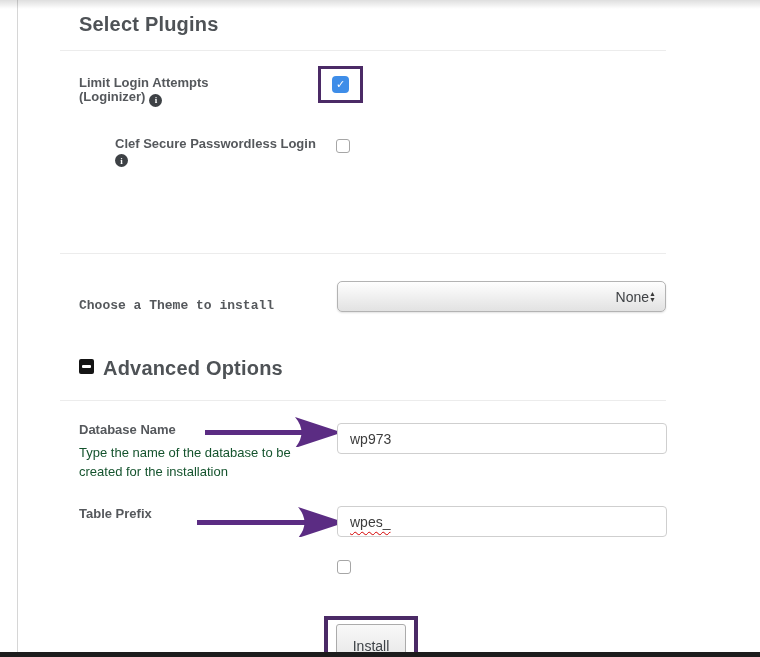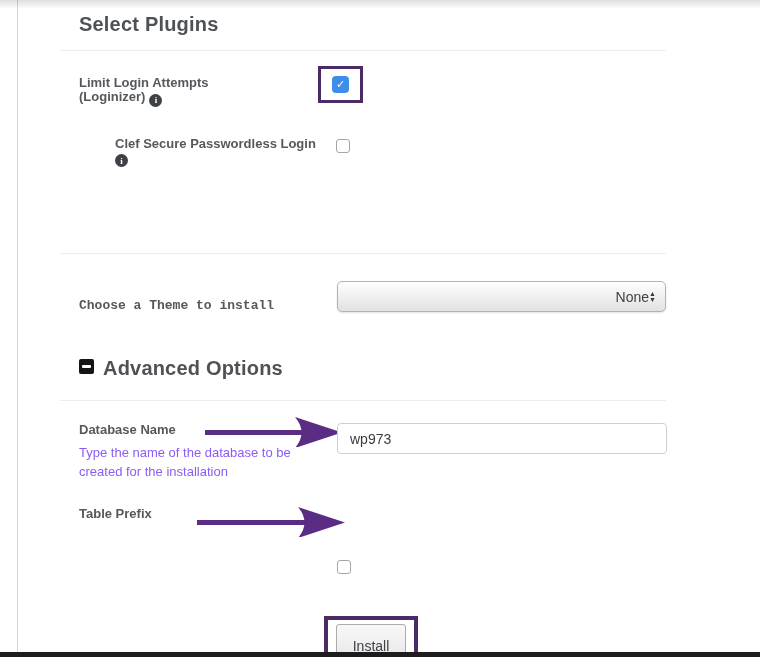--- a/index.html
+++ b/index.html
@@ -17,21 +17,21 @@
   .stage{position:absolute;inset:0;background:#fff;}
   .top-shadow{position:absolute;left:0;top:0;right:0;height:9px;
     background:linear-gradient(to bottom,rgba(0,0,0,0.13),rgba(0,0,0,0));pointer-events:none;}
   .left-border{position:absolute;left:17px;top:0;bottom:0;width:1px;background:#d6d6d6;}
   .bottom-bar{position:absolute;left:0;right:0;bottom:0;height:5px;background:#1d1d1d;}
 
   .heading{position:absolute;font-size:20px;font-weight:700;color:#4e5256;letter-spacing:.2px;}
   .divider{position:absolute;left:60px;width:606px;height:1px;background:#ececec;}
 
   .field-label{position:absolute;font-size:13px;font-weight:700;color:#55585c;line-height:14px;}
-  .field-desc{position:absolute;font-size:13px;color:#8b5cf6;line-height:19px;width:222px;}
+  .field-desc{position:absolute;font-size:13px;color:#14532d;line-height:19px;width:222px;}
 
   .info-icon{display:inline-flex;align-items:center;justify-content:center;
     width:13px;height:13px;border-radius:50%;background:#3d4145;color:#fff;
     font-size:9px;font-weight:700;font-family:"Liberation Serif",serif;
     vertical-align:-2px;margin-left:4px;}
   .info-icon.block{display:flex;margin:3px 0 0 0;}
 
   .checkbox{position:absolute;width:14px;height:14px;background:#fff;
     border:1px solid #a6a6a6;border-radius:3px;}
   .checkbox.checked{width:17px;height:17px;border:none;border-radius:4px;
@@ -113,20 +113,23 @@
     <rect x="0" y="13" width="98" height="5" fill="currentColor"></rect>
     <path d="M137 15.5 L90 0 Q103 15.5 90 31 Z" fill="currentColor"></path>
   </svg>
   <input class="text-input" style="top: 423px;" type="text" value="wp973">
 
   <div class="field-label" style="left:79px;top:507px;">Table Prefix</div>
   <svg class="arrow" style="left:197px;top:507px;" width="148" height="30" viewBox="0 0 148 30">
     <rect x="0" y="13" width="108" height="5" fill="currentColor"></rect>
     <path d="M148 15.5 L101 0 Q114 15.5 101 31 Z" fill="currentColor"></path>
   </svg>
+  <div class="text-input fake-input" style="top:506px;">
+    <span class="wavy">wpes_</span>
+  </div>
 
   <div class="checkbox" style="left:337px;top:560px;"></div>
 
   <div class="annot-box" style="left:324px;top:616px;width:94px;height:41px;border-width:4px;"></div>
   <button class="install-btn">Install</button>
 
   <div class="bottom-bar"></div>
 </div>
 
 </body></html>

